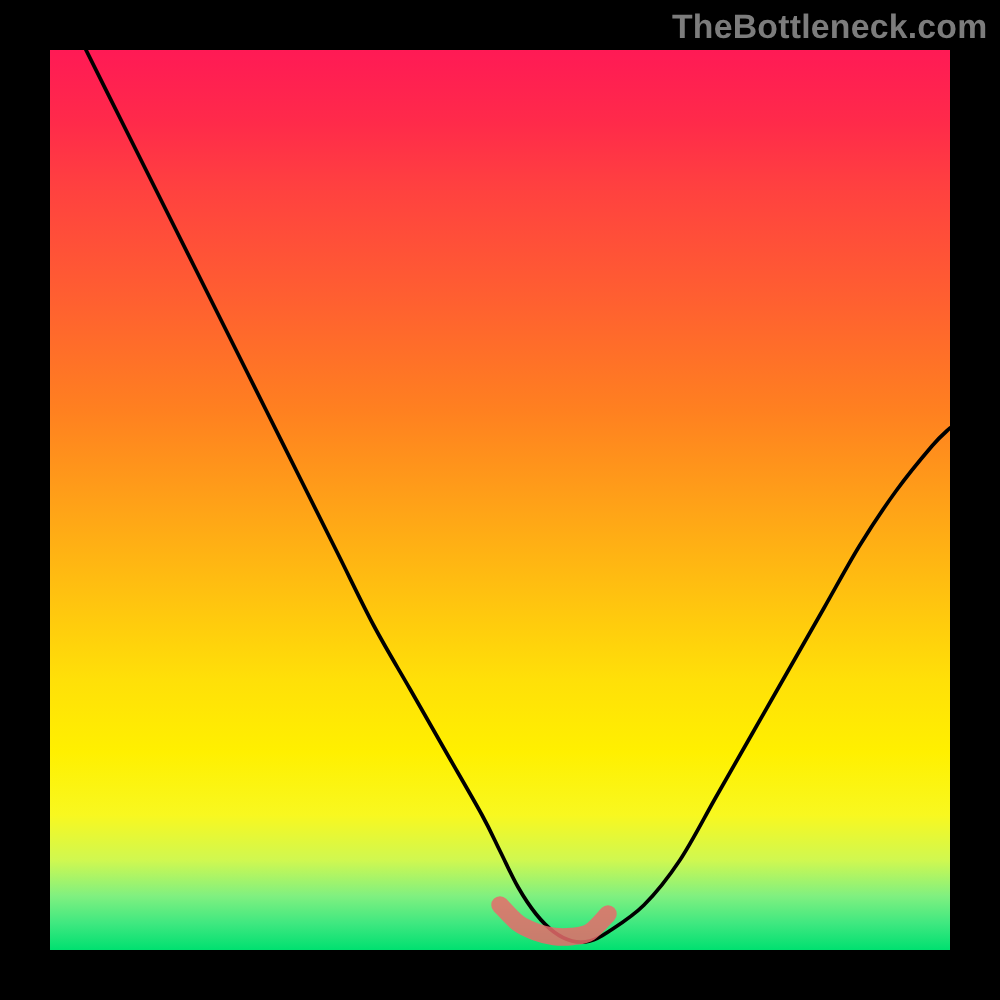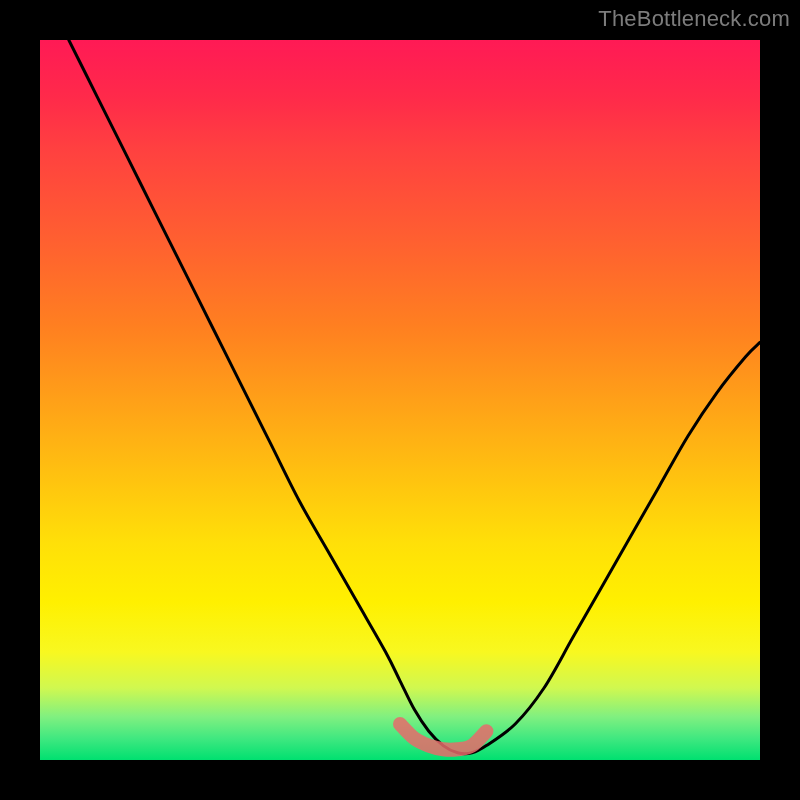--- a/index.html
+++ b/index.html
@@ -47,22 +47,22 @@
     left: 0;
     top: 0;
     width: 720px;
     height: 720px;
   }
   .watermark {
     position: absolute;
     top: 6px;
     right: 10px;
     color: #7c7c7c;
-    font-size: 22px;
-    font-weight: 400;
+    font-size: 27px;
+    font-weight: 700;
     letter-spacing: 0.2px;
   }
 </style>
 </head>
 <body>
 
 <div class="frame">
   <div class="watermark">TheBottleneck.com</div>
 
   <div class="plot-area">

